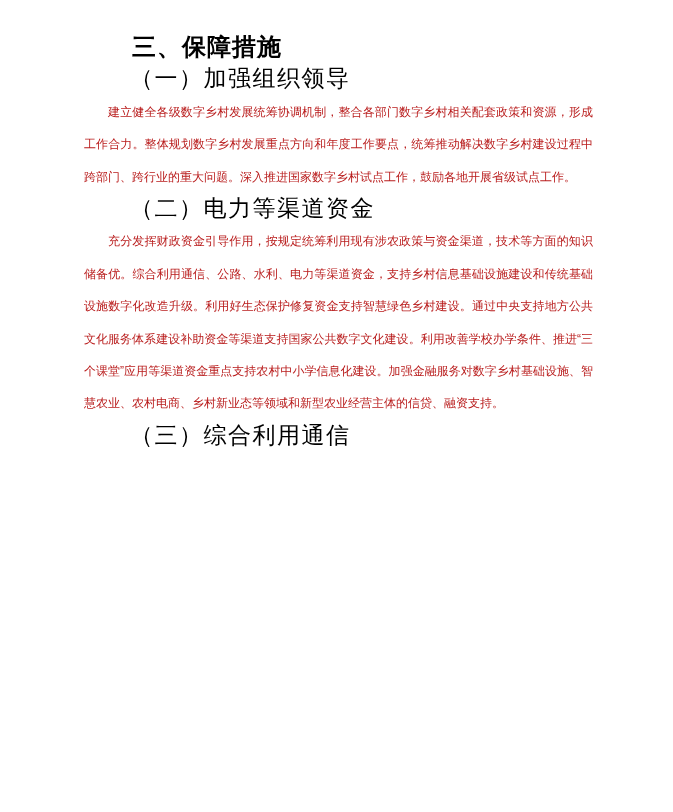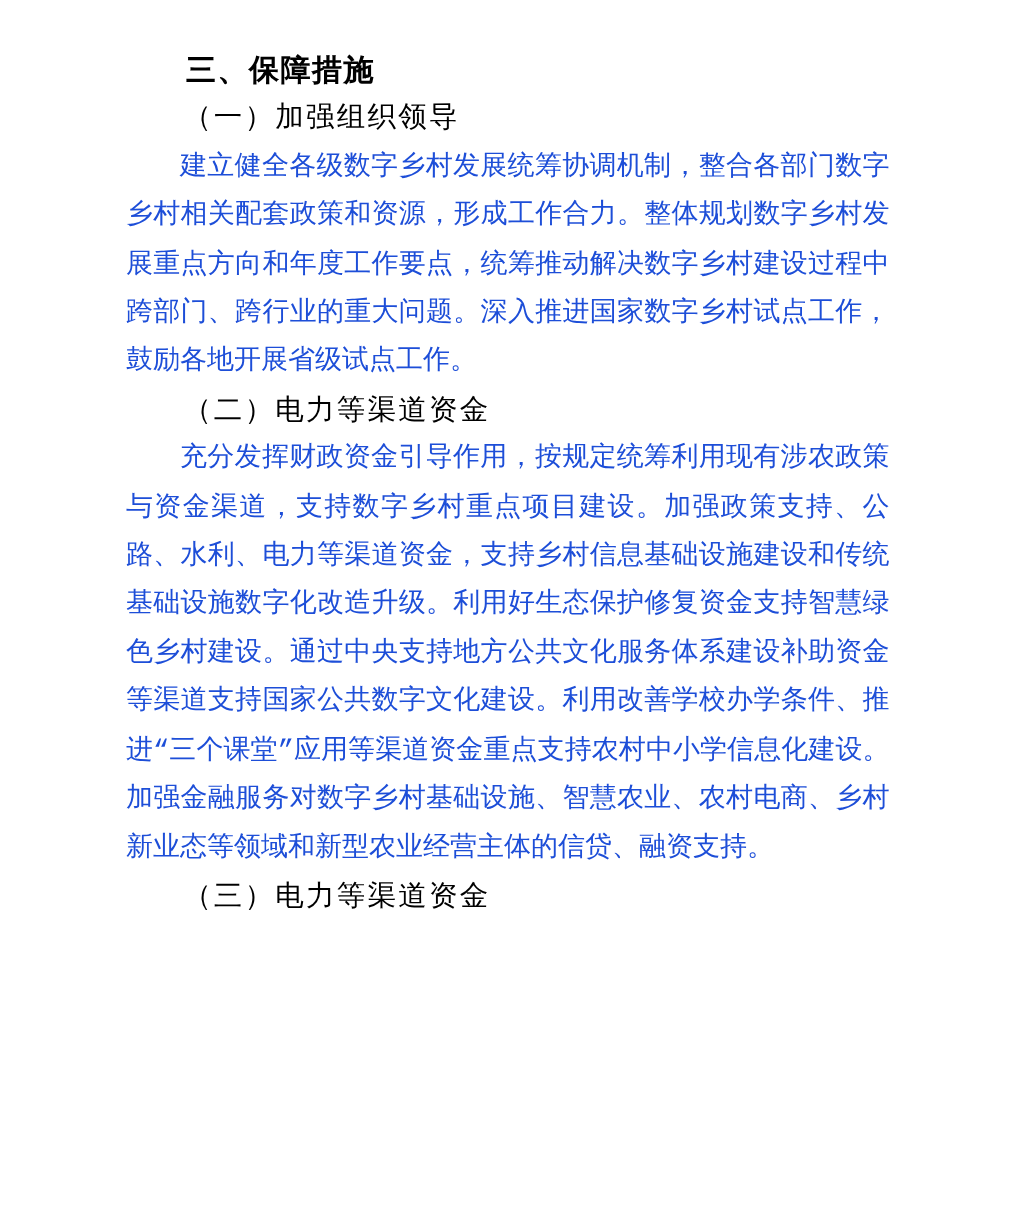--- a/index.html
+++ b/index.html
@@ -12,55 +12,55 @@
     width: 673px;
     height: 812px;
     background: #ffffff;
     box-sizing: border-box;
     padding: 31px 80px 0 84px;
     overflow: hidden;
     color: #000000;
   }
   .doc-title {
     font-family: "Liberation Sans", "DejaVu Sans", sans-serif;
-    font-size: 20px;
+    font-size: 24px;
     font-weight: bold;
     line-height: 32.4px;
     margin: 0;
     text-indent: 2em;
     letter-spacing: 1px;
     color: #000000;
   }
   .sub-heading {
     font-family: "Liberation Serif", "DejaVu Serif", serif;
-    font-size: 19px;
+    font-size: 23px;
     font-weight: normal;
     line-height: 32.4px;
     margin: 0;
     text-indent: 2em;
     letter-spacing: 1.5px;
     color: #000000;
   }
   .body-para {
-    font-family: Liberation Mono, monospace;
-    font-size: 18px;
+    font-family: Liberation Sans, sans-serif;
+    font-size: 12px;
     line-height: 32.4px;
     margin: 0;
     text-indent: 2em;
     text-align: justify;
     text-justify: inter-ideograph;
-    color: #1d4ed8;
+    color: #b91c1c;
   }
 </style>
 </head>
 <body>
 
 <div class="page">
   <h1 class="doc-title">三、保障措施</h1>
 
   <h2 class="sub-heading">（一）加强组织领导</h2>
   <p class="body-para">建立健全各级数字乡村发展统筹协调机制，整合各部门数字乡村相关配套政策和资源，形成工作合力。整体规划数字乡村发展重点方向和年度工作要点，统筹推动解决数字乡村建设过程中跨部门、跨行业的重大问题。深入推进国家数字乡村试点工作，鼓励各地开展省级试点工作。</p>
 
   <h2 class="sub-heading">（二）电力等渠道资金</h2>
-  <p class="body-para">充分发挥财政资金引导作用，按规定统筹利用现有涉农政策与资金渠道，支持数字乡村重点项目建设。加强政策支持、公路、水利、电力等渠道资金，支持乡村信息基础设施建设和传统基础设施数字化改造升级。利用好生态保护修复资金支持智慧绿色乡村建设。通过中央支持地方公共文化服务体系建设补助资金等渠道支持国家公共数字文化建设。利用改善学校办学条件、推进“三个课堂”应用等渠道资金重点支持农村中小学信息化建设。加强金融服务对数字乡村基础设施、智慧农业、农村电商、乡村新业态等领域和新型农业经营主体的信贷、融资支持。</p>
+  <p class="body-para">充分发挥财政资金引导作用，按规定统筹利用现有涉农政策与资金渠道，技术等方面的知识储备优。综合利用通信、公路、水利、电力等渠道资金，支持乡村信息基础设施建设和传统基础设施数字化改造升级。利用好生态保护修复资金支持智慧绿色乡村建设。通过中央支持地方公共文化服务体系建设补助资金等渠道支持国家公共数字文化建设。利用改善学校办学条件、推进“三个课堂”应用等渠道资金重点支持农村中小学信息化建设。加强金融服务对数字乡村基础设施、智慧农业、农村电商、乡村新业态等领域和新型农业经营主体的信贷、融资支持。</p>
 
-  <h2 class="sub-heading">（三）电力等渠道资金</h2>
+  <h2 class="sub-heading">（三）综合利用通信</h2>
 </div>
 
 </body></html>

